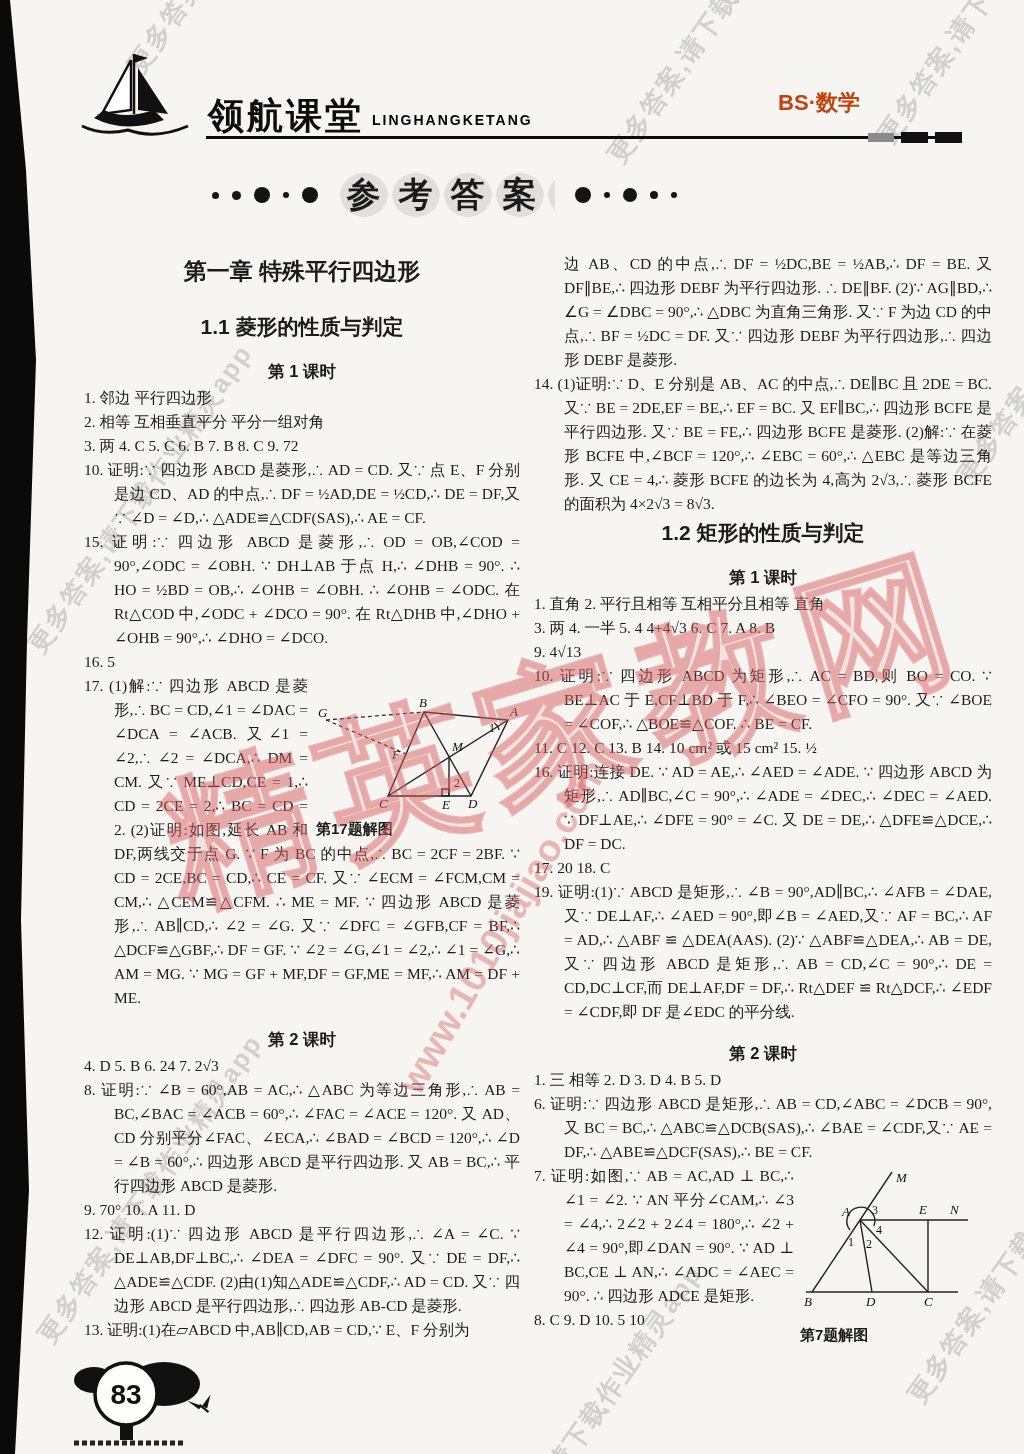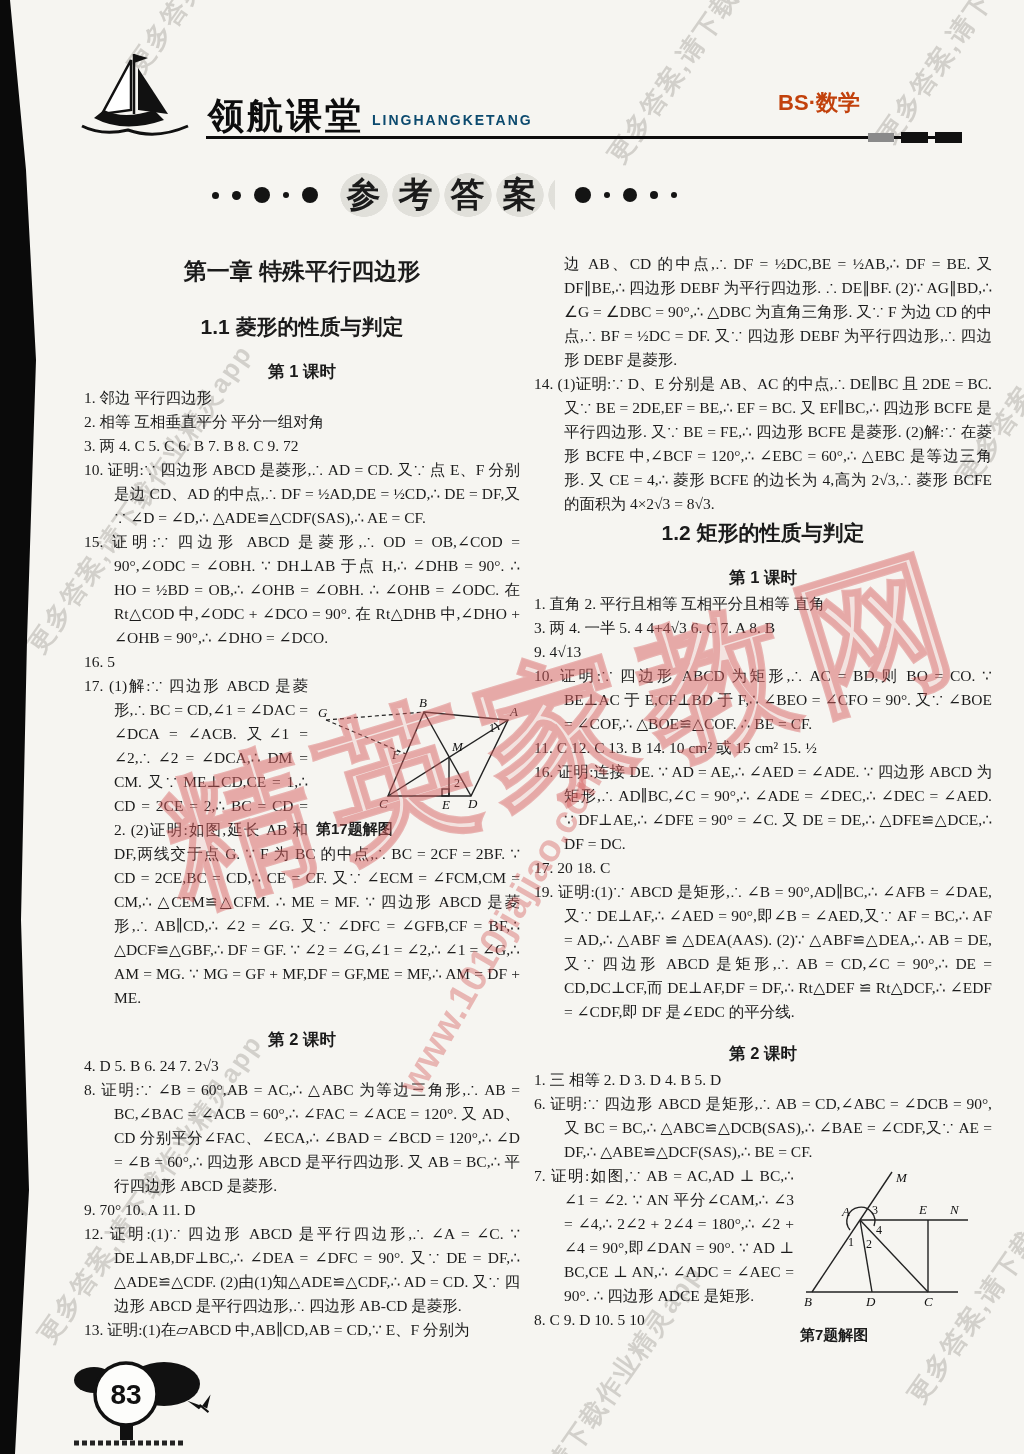--- a/index.html
+++ b/index.html
@@ -11,21 +11,21 @@
   .wm{position:absolute;z-index:1;font:bold 26px "Liberation Sans",sans-serif;color:#b6b3ad;opacity:.55;
       transform:rotate(-55deg);transform-origin:left top;white-space:nowrap;letter-spacing:2px;}
   .wm-red{position:absolute;z-index:4;font-weight:bold;font-size:150px;letter-spacing:16px;white-space:nowrap;
       color:rgba(226,122,122,.14);-webkit-text-stroke:2.5px rgba(212,88,88,.42);transform:rotate(-17deg);pointer-events:none;}
   .wm-url{position:absolute;z-index:4;font:bold 38px "Liberation Sans",sans-serif;color:rgba(212,88,88,.40);
       transform:rotate(-60deg);transform-origin:left top;white-space:nowrap;pointer-events:none;}
   
   #header{position:absolute;left:0;top:40px;width:1012px;height:120px;z-index:3;}
   #logo{position:absolute;left:76px;top:8px;}
   #brand-cn{position:absolute;left:208px;top:52px;font:900 36px "Liberation Sans",sans-serif;letter-spacing:3px;color:#0d0d0d;}
-  #brand-en{position:absolute;left:372px;top:72px;font:bold 14px "Liberation Sans",sans-serif;letter-spacing:2px;color:#0c4a6e;}
+  #brand-en{position:absolute;left:372px;top:72px;font:bold 14px "Liberation Sans",sans-serif;letter-spacing:2px;color:#000000;}
   #subject-badge{position:absolute;right:152px;top:48px;font:bold 22px "Liberation Sans",sans-serif;color:#c2410c;}
   #header-rule{position:absolute;left:206px;top:96px;width:730px;height:3px;background:#0d0d0d;}
   .rule-block{position:absolute;top:92px;height:11px;}
   #rb1{right:118px;width:26px;background:#8a8a8a;height:9px;top:93px;}
   #rb2{right:84px;width:27px;background:#111;}
   #rb3{right:50px;width:27px;background:#111;}
   
   #title-row{position:absolute;left:0;top:172px;width:888px;display:flex;justify-content:center;align-items:center;gap:20px;z-index:3;}
   .dots{display:flex;align-items:center;gap:13px;}
   .dot{background:#141414;border-radius:50%;}

